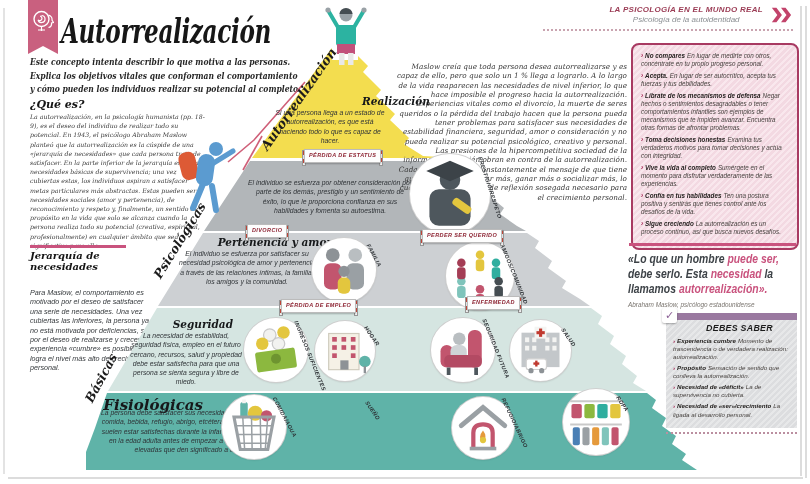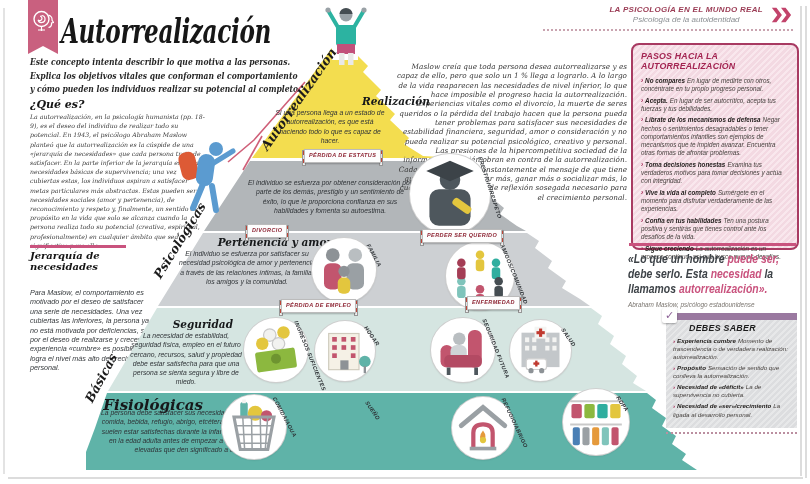--- a/index.html
+++ b/index.html
@@ -68,21 +68,21 @@
   .quote { left:628px; top:251px; width:212px; font-weight:bold; font-size:13px; line-height:15.2px; color:#3d4247;
            transform:scaleX(.8); transform-origin:left top; z-index:10; }
   .quote .pk { color:#c9537e; }
   .attrib { left:628px; top:301px; font-size:6.4px; color:#7a756f; z-index:10; }
   .debes { left:666px; top:313px; width:131px; border-top:7px solid #9a79a0;
            background:repeating-linear-gradient(135deg,#e7e8e9 0 2px,#dcdddf 2px 4.5px);
            padding:6px 7px 6px; z-index:10; }
   .debes-check { position:absolute; left:-4px; top:-12px; width:15px; height:15px; background:#fff; border-radius:2px;
                  box-shadow:0 1px 2px rgba(0,0,0,.3); color:#8a5f95; font-weight:bold; font-size:11px;
                  line-height:14px; text-align:center; }
-  .debes-h { font-size:8.8px; font-weight:bold; color:#1c1c1c; letter-spacing:.3px; margin:-3px 0 4px 16px; }
+  .debes-h { font-size:8.8px; font-weight:bold; color:#1c1c1c; letter-spacing:.3px; margin:-3px 0 4px 16px;text-align:center; }
   .dsitem { font-size:6.2px; line-height:1.3; color:#47423f; margin-bottom:3px; }
   .dotline-bot { left:666px; top:432px; width:131px; border-top:2px dotted #bb8fa0; z-index:10; }
 
   
   .edge { background:#dcdcdc; z-index:12; }
 </style>
 </head>
 <body>
 
 <div id="page">
@@ -354,21 +354,20 @@
       <rect x="6" y="28" width="5.5" height="14" rx="1.5" fill="#4a7fb5"></rect>
       <rect x="13.5" y="28" width="5.5" height="14" rx="1.5" fill="#9aa0a4"></rect>
       <rect x="21" y="28" width="5.5" height="14" rx="1.5" fill="#e59a3c"></rect>
       <rect x="28.5" y="28" width="5.5" height="14" rx="1.5" fill="#7fc4bb"></rect>
       <rect x="36" y="28" width="5.5" height="14" rx="1.5" fill="#c2556e"></rect>
     </svg>
   </div>
   <div class="clabel" style="left:620px;top:395px;transform:rotate(55deg)">ROPA</div>
 
   <div class="abs pasos">
-    <div class="pasos-h">PASOS HACIA LA AUTORREALIZACIÓN</div>
     <div class="paso"><span class="chev">›</span><b>No compares</b><span>En lugar de medirte con otros, concéntrate en tu propio progreso personal.</span></div>
     <div class="paso"><span class="chev">›</span><b>Acepta.</b><span>En lugar de ser autocrítico, acepta tus fuerzas y tus debilidades.</span></div>
     <div class="paso"><span class="chev">›</span><b>Líbrate de los mecanismos de defensa</b><span>Negar hechos o sentimientos desagradables o tener comportamientos infantiles son ejemplos de mecanismos que te impiden avanzar. Encuentra otras formas de afrontar problemas.</span></div>
     <div class="paso"><span class="chev">›</span><b>Toma decisiones honestas</b><span>Examina tus verdaderos motivos para tomar decisiones y actúa con integridad.</span></div>
     <div class="paso"><span class="chev">›</span><b>Vive la vida al completo</b><span>Sumérgete en el momento para disfrutar verdaderamente de las experiencias.</span></div>
     <div class="paso"><span class="chev">›</span><b>Confía en tus habilidades</b><span>Ten una postura positiva y sentirás que tienes control ante los desafíos de la vida.</span></div>
     <div class="paso"><span class="chev">›</span><b>Sigue creciendo</b><span>La autorrealización es un proceso continuo, así que busca nuevos desafíos.</span></div>
   </div>
 
   <div class="abs quote-rule"></div>

